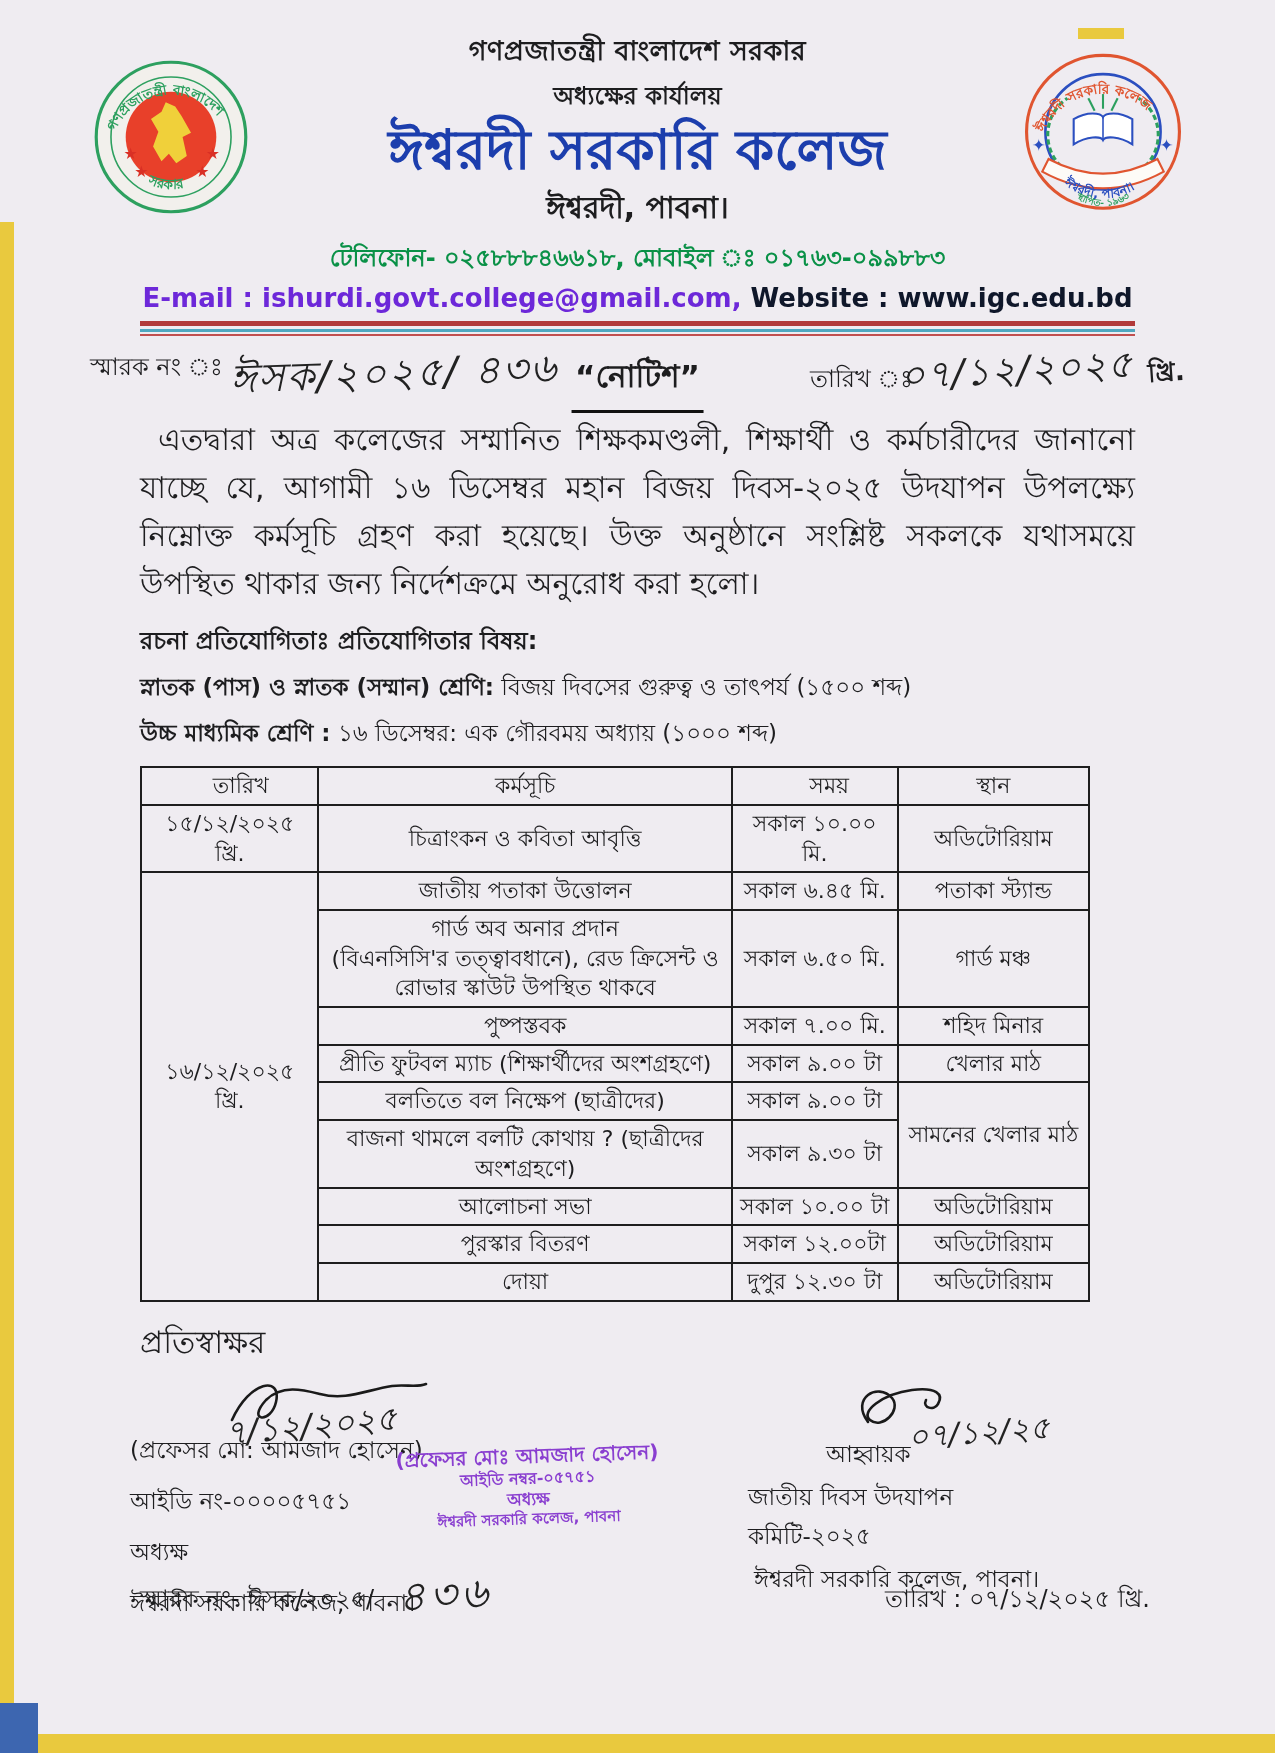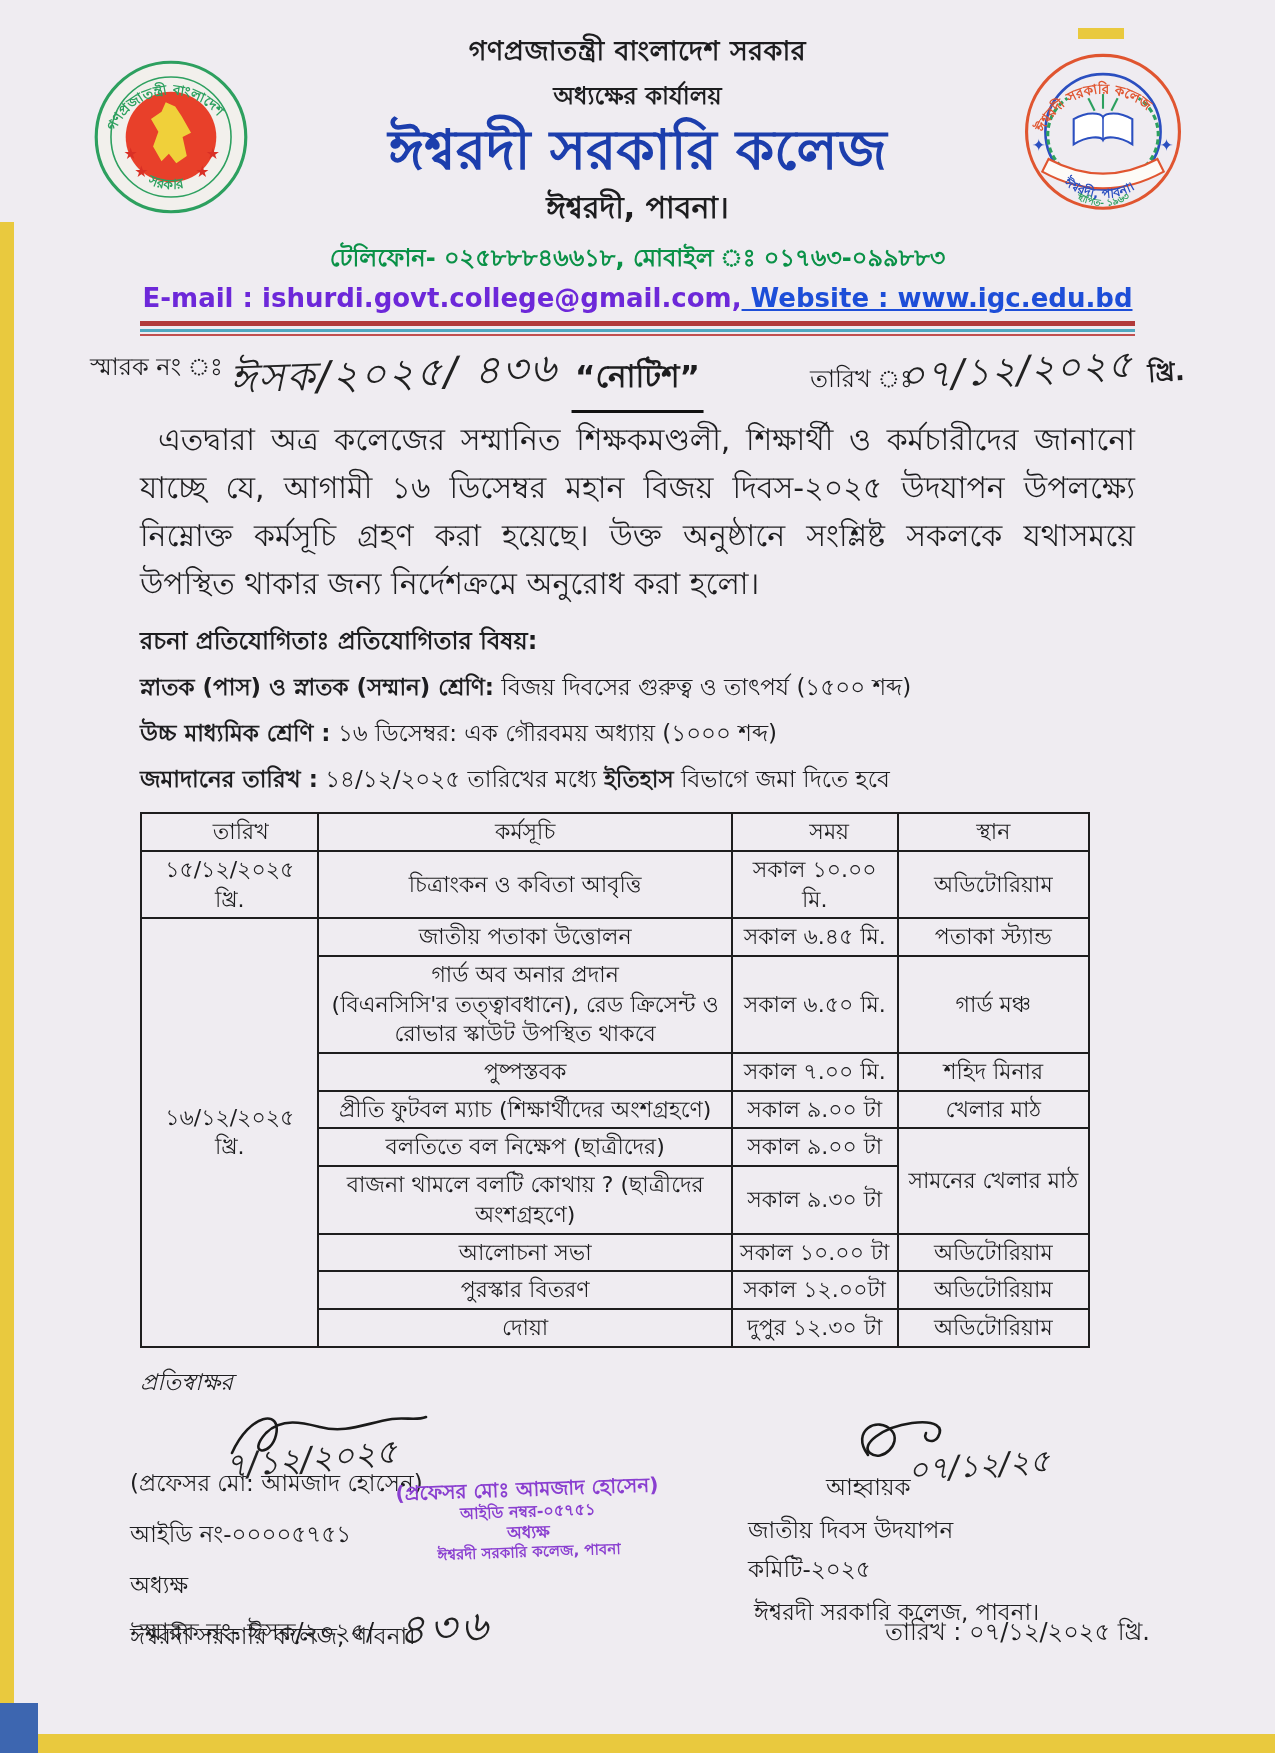--- a/index.html
+++ b/index.html
@@ -23,21 +23,21 @@
   .seal{position:absolute;top:28px;}
   .seal-left{left:-48px;}
   .seal-right{right:-52px;top:18px;}
   .h-govt{font-size:27px;font-weight:bold;letter-spacing:.5px;}
   .h-office{font-size:24px;font-weight:bold;margin-top:2px;}
   .h-college{font-size:55px;font-weight:bold;color:#1c3ead;margin-top:2px;line-height:1.15;}
   .h-addr{font-size:30px;font-weight:bold;margin-top:2px;}
   .h-phone{font-size:24px;font-weight:bold;color:#0a9147;margin-top:4px;}
   .h-email{font-size:26px;font-weight:bold;text-align:center;margin-top:4px;}
   .h-email .em{color:#6d28d9;}
-  .h-email .web{color:#1d4ed8;text-decoration:underline;}
+  .h-email .web{color:#0f172a;}
 
   .divider{margin-top:8px;}
   .divider .d1{height:5px;background:#b23a3a;}
   .divider .d2{height:3px;background:#4fa8c0;margin-top:3px;}
   .divider .d3{height:2px;background:#c05050;margin-top:2px;}
 
   
   .memo-row{position:relative;height:60px;margin-top:10px;}
   .memo-label{position:absolute;left:-50px;top:2px;font-size:24px;}
   .hw{font-style:italic;display:inline-block;color:#222;}
@@ -59,21 +59,21 @@
   table.schedule td,table.schedule th{
     border:2px solid #1e1e1e;text-align:center;vertical-align:middle;
     font-size:22px;font-weight:normal;padding:3px 6px;line-height:1.35;
   }
   table.schedule .c-date{width:150px;padding-left:28px;}
   table.schedule .c-prog{width:468px;}
   table.schedule .c-time{width:140px;padding-left:35px;}
   table.schedule .c-venue{width:192px;}
   .prog-multi span{display:block;}
 
-  .countersign{margin-top:16px;font-size:23px;font-style:italic;}
+  .countersign{margin-top:16px;font-size:31px;}
 
   .sig-area{position:relative;height:188px;margin-top:2px;}
   .sig-left{position:absolute;left:-10px;top:0;}
   .sig-left .sig-svg{margin-left:90px;}
   .sig-hw-left{position:absolute;left:95px;top:28px;font-size:33px;transform:rotate(-5deg);}
   .sig-name{font-size:23px;margin-top:-6px;}
   .sig-line{font-size:23px;margin-top:12px;}
   .stamp{position:absolute;left:238px;top:72px;width:300px;text-align:center;
     color:#8a3fd0;transform:rotate(-2deg);font-weight:bold;line-height:1.25;}
   .stamp .s1{font-size:20px;}
@@ -184,23 +184,20 @@
     <p class="body-par">এতদ্বারা অত্র কলেজের সম্মানিত শিক্ষকমণ্ডলী, শিক্ষার্থী ও কর্মচারীদের জানানো যাচ্ছে যে, আগামী ১৬ ডিসেম্বর মহান বিজয় দিবস-২০২৫ উদযাপন উপলক্ষ্যে নিম্নোক্ত কর্মসূচি গ্রহণ করা হয়েছে। উক্ত অনুষ্ঠানে সংশ্লিষ্ট সকলকে যথাসময়ে উপস্থিত থাকার জন্য নির্দেশক্রমে অনুরোধ করা হলো।</p>
 
     <div class="essay">
       <div class="essay-head">রচনা প্রতিযোগিতাঃ  প্রতিযোগিতার বিষয়:</div>
       <div class="essay-line">
         <b>স্নাতক (পাস) ও স্নাতক (সম্মান) শ্রেণি:</b><span> বিজয় দিবসের গুরুত্ব ও তাৎপর্য (১৫০০ শব্দ)</span>
       </div>
       <div class="essay-line">
         <b>উচ্চ মাধ্যমিক শ্রেণি :</b><span> ১৬ ডিসেম্বর:  এক গৌরবময় অধ্যায় (১০০০ শব্দ)</span>
       </div>
-      <div class="essay-line">
-        <b>জমাদানের তারিখ :</b><span> ১৪/১২/২০২৫ তারিখের মধ্যে </span><b>ইতিহাস</b><span> বিভাগে জমা দিতে হবে</span>
-      </div>
     </div>
 
     <table class="schedule">
       <tbody>
           <tr>
         <th class="c-date">তারিখ</th>
         <th class="c-prog">কর্মসূচি</th>
         <th class="c-time">সময়</th>
         <th class="c-venue">স্থান</th>
       </tr>

